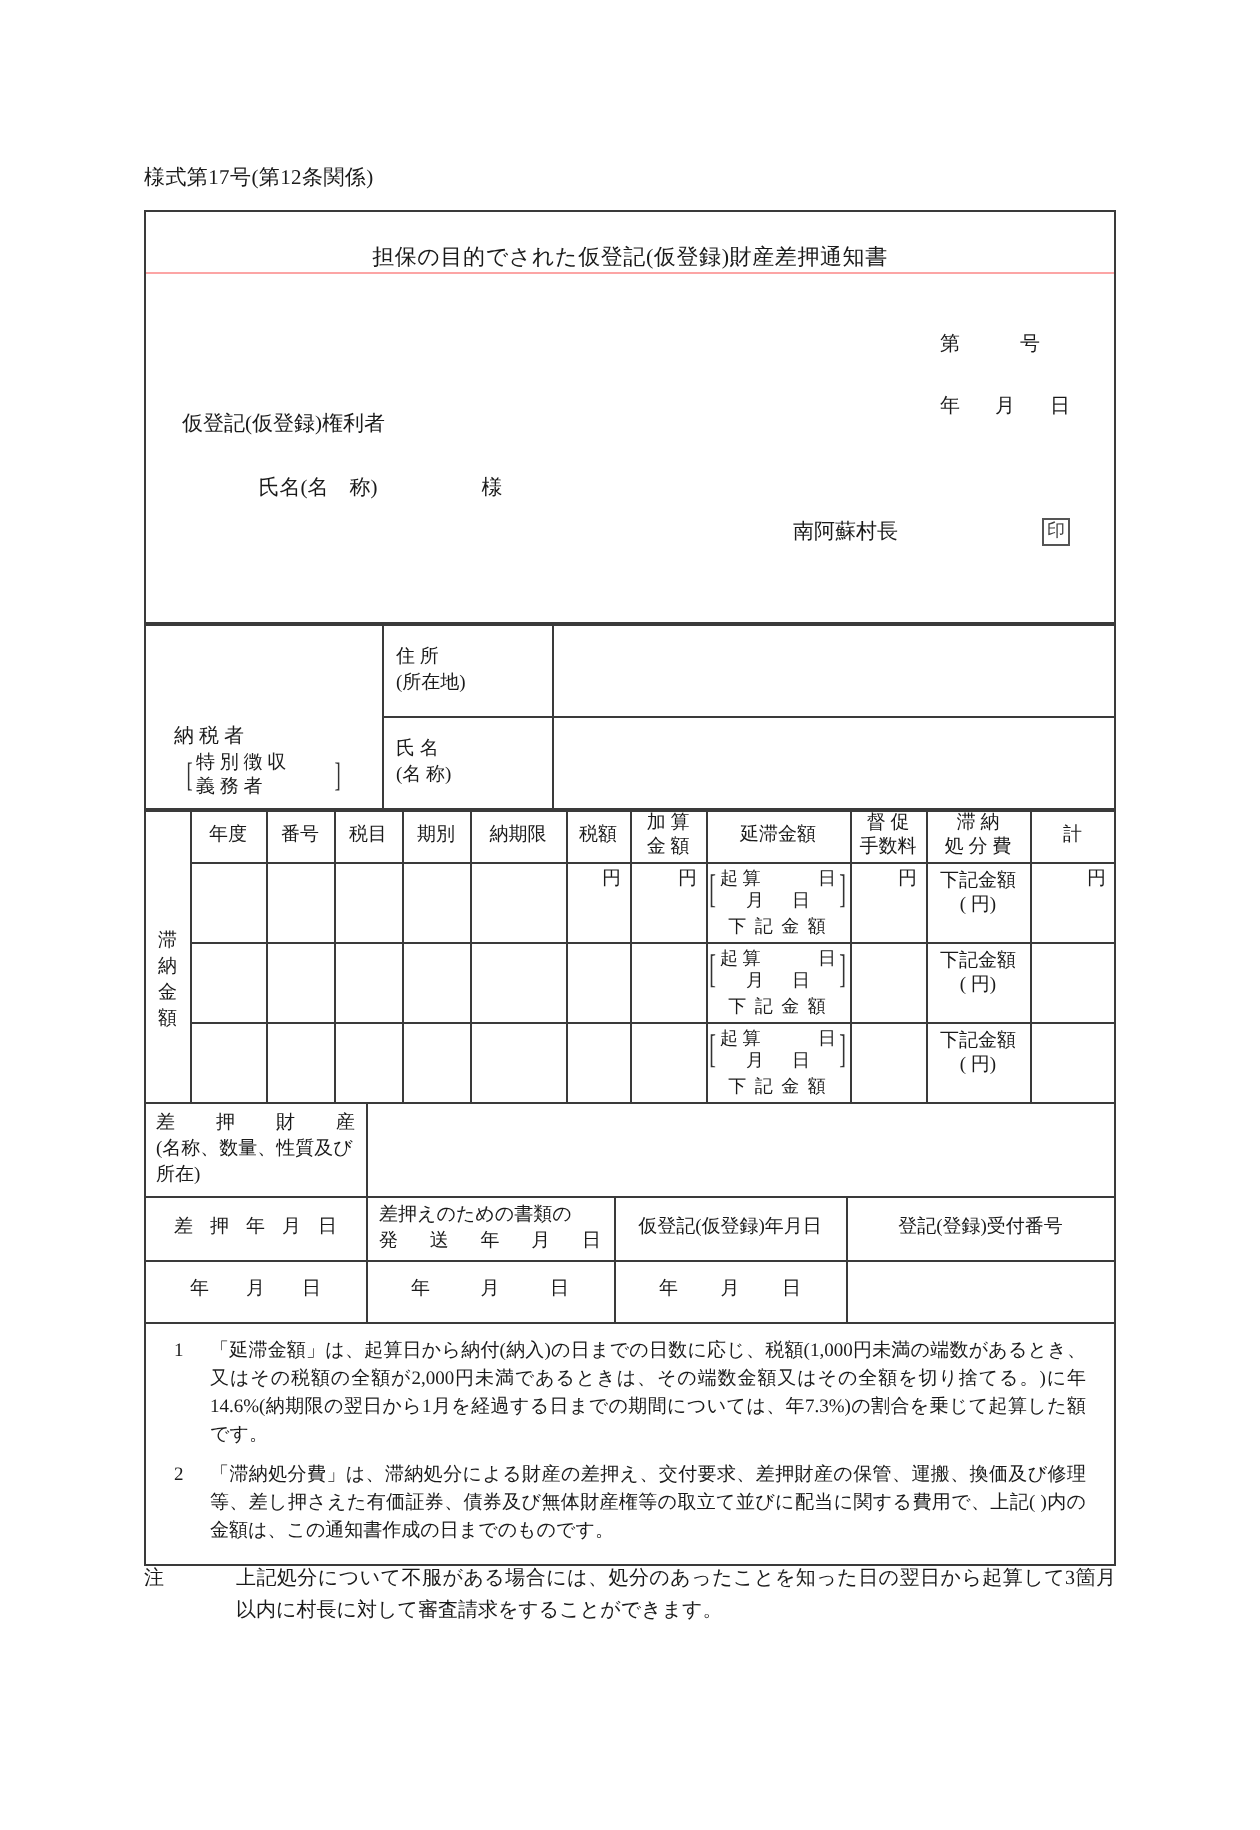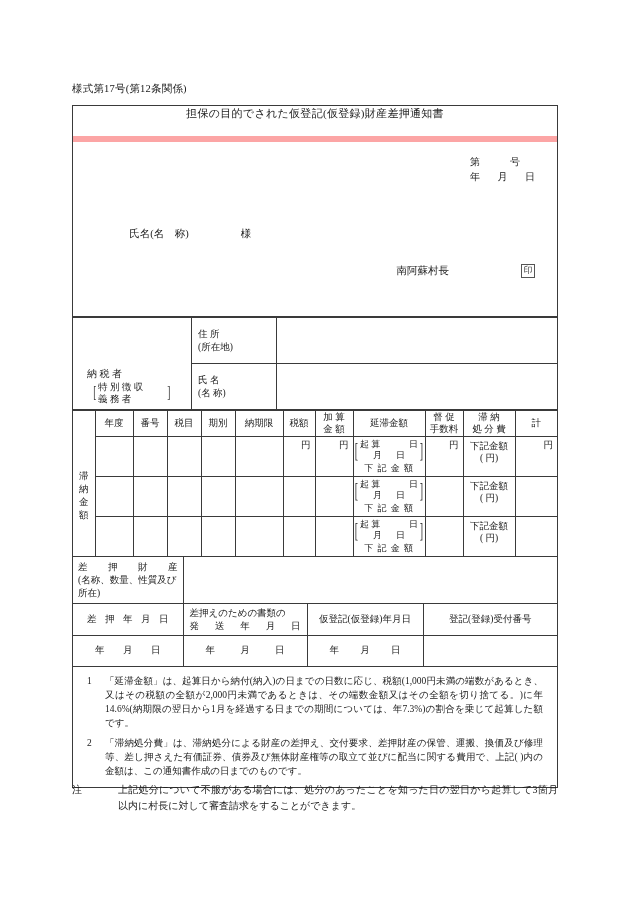--- a/index.html
+++ b/index.html
@@ -37,24 +37,24 @@
   .frame {
     position: absolute;
     left: 72px;
     top: 105px;
     width: 486px;
     border: 1px solid #3a3a3a;
     box-sizing: border-box;
   }
 
   .row-title {
-    border-bottom: 6px solid #fca5a5;
+    border-bottom: 1px solid #fca5a5;
     height: 30px;
     display: flex;
-    align-items: flex-start;
+    align-items: flex-end;
     justify-content: center;
   }
   .doc-title {
     font-size: 11px;
     letter-spacing: 0.3px;
     white-space: nowrap;
   }
 
   
   .block-head {
@@ -69,20 +69,21 @@
     position: absolute;
     right: 22px;
     top: 12px;
     font-size: 10px;
     line-height: 15px;
     text-align: left;
   }
   .no-date .ln {
     display: block;
     white-space: pre;
+    margin-top: 16px;
   }
 
   .addressee {
     position: absolute;
     left: 18px;
     top: 68px;
     font-size: 10.5px;
     line-height: 16px;
   }
   .addressee .l1 { margin-left: 0; white-space: pre; }
@@ -359,20 +360,21 @@
     </div>
 
     <div class="block-head">
 
       <div class="no-date">
         <span class="ln">第            号</span>
         <span class="ln">年       月       日</span>
       </div>
 
       <div class="addressee">
+        <div class="l1">仮登記(仮登録)権利者</div>
         <div class="l3">
           <span>氏名(名    称)</span><span class="sama">様</span>
         </div>
       </div>
 
       <div class="issuer">
         <span class="issuer-name">南阿蘇村長</span>
         <span class="seal-box">印</span>
       </div>
 

